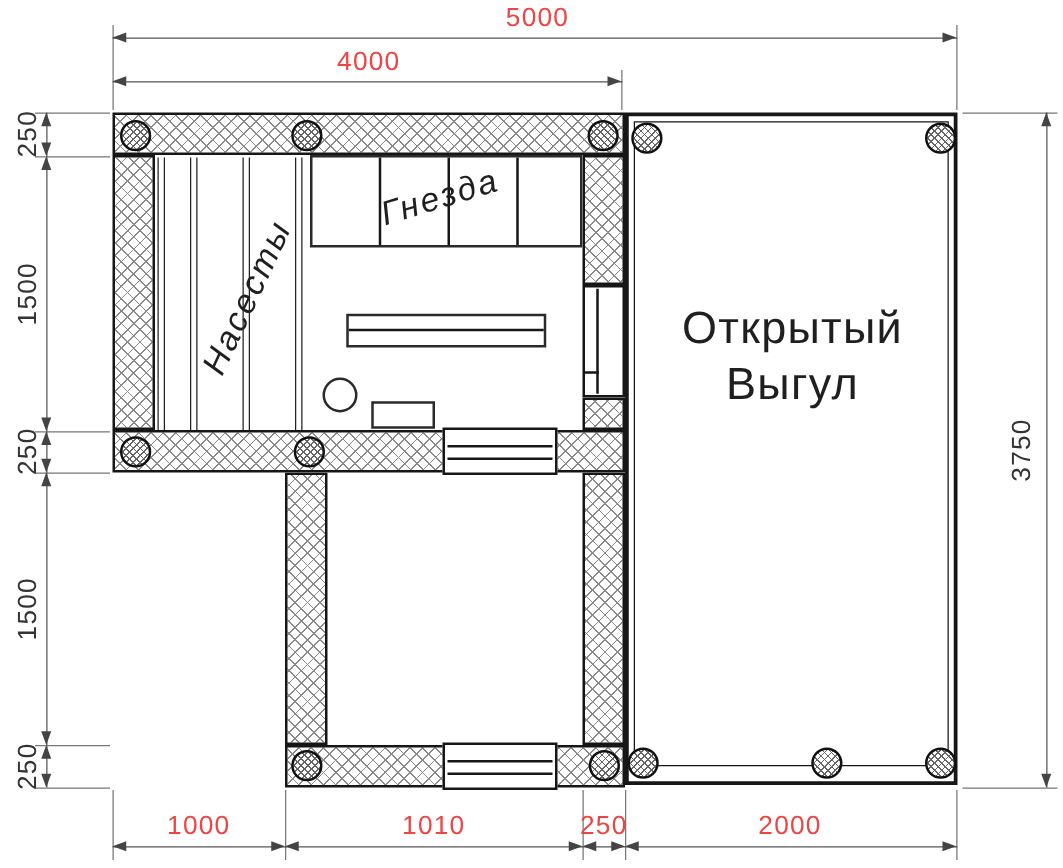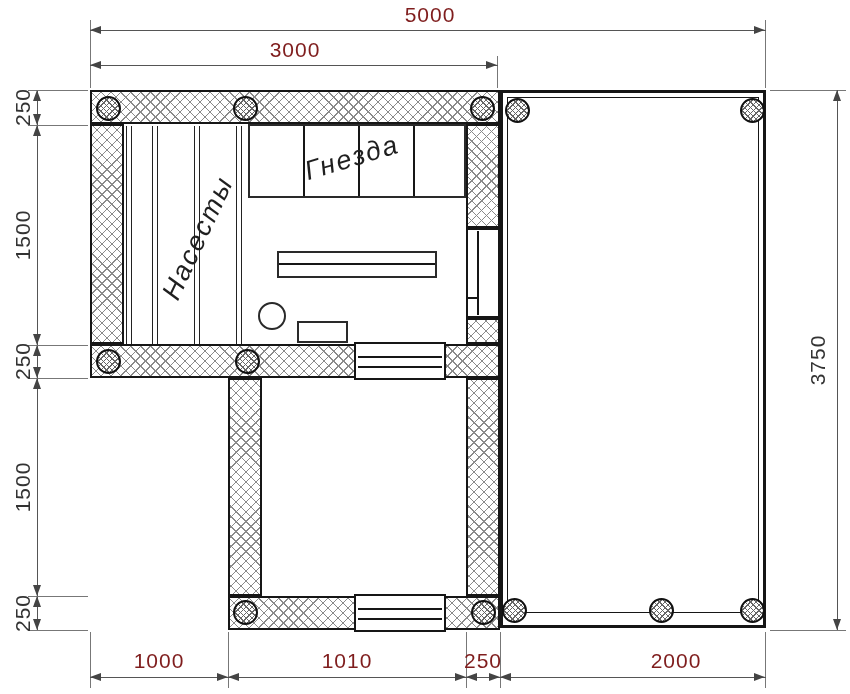--- a/index.html
+++ b/index.html
@@ -26,21 +26,21 @@
   .furn{position:absolute;box-sizing:border-box;border:2px solid #2a2a2a;background:#fff;}
   .perch{position:absolute;box-sizing:border-box;width:6px;border-left:1px solid #222;border-right:1px solid #222;}
   
   .dim{position:absolute;background:#555;}
   .ext{position:absolute;background:#777;}
   .arr{position:absolute;width:0;height:0;border-style:solid;}
   .arr-l{border-width:4px 11px 4px 0;border-color:transparent #444 transparent transparent;}
   .arr-r{border-width:4px 0 4px 11px;border-color:transparent transparent transparent #444;}
   .arr-u{border-width:0 4px 11px 4px;border-color:transparent transparent #444 transparent;}
   .arr-d{border-width:11px 4px 0 4px;border-color:#444 transparent transparent transparent;}
-  .dlabel{position:absolute;font-size:21px;color:#7f1d1d;transform:translate(-50%,-50%);white-space:nowrap;letter-spacing:1px;}
+  .dlabel{position:absolute;font-size:21px;color:#ef4444;transform:translate(-50%,-50%);white-space:nowrap;letter-spacing:1px;}
   .vdlabel{position:absolute;font-size:21px;color:#333;transform:translate(-50%,-50%) rotate(-90deg);white-space:nowrap;letter-spacing:1px;}
   
   .room-label{position:absolute;color:#1f1f1f;transform:translate(-50%,-50%);white-space:nowrap;}
   .lbl-perches{font-size:27px;font-style:italic;letter-spacing:2px;transform:translate(-50%,-50%) rotate(-65deg);}
   .lbl-nests{font-size:27px;font-style:italic;letter-spacing:2px;transform:translate(-50%,-50%) rotate(-17deg);}
   .lbl-big{font-size:36px;text-align:center;line-height:1.25;letter-spacing:1px;}
 </style>
 </head>
 <body>
 
@@ -96,33 +96,35 @@
 
   <div class="furn" style="left:277px;top:251px;width:160px;height:27px;"></div>
   <div class="blk" style="left:279px;top:263px;width:156px;height:2px;"></div>
 
   <div class="furn" style="left:258px;top:302px;width:28px;height:28px;border-radius:50%;"></div>
   <div class="furn" style="left:297px;top:321px;width:51px;height:22px;"></div>
 
   <div class="room-label lbl-perches" style="left:198px;top:238px;">Насесты</div>
   <div class="room-label lbl-nests" style="left:352px;top:158px;">Гнезда</div>
   <div class="room-label lbl-big" style="left:634px;top:284px;">
+    <div>Открытый</div>
+    <div>Выгул</div>
   </div>
 
   <div class="ext" style="left:90px;top:20px;width:1px;height:68px;"></div>
   <div class="ext" style="left:765px;top:20px;width:1px;height:68px;"></div>
   <div class="ext" style="left:497px;top:56px;width:1px;height:32px;"></div>
   <div class="dim" style="left:90px;top:30px;width:676px;height:1px;"></div>
   <div class="dim" style="left:90px;top:65px;width:408px;height:1px;"></div>
   <div class="arr arr-l" style="left:90px;top:26px;"></div>
   <div class="arr arr-r" style="left:754px;top:26px;"></div>
   <div class="arr arr-l" style="left:90px;top:61px;"></div>
   <div class="arr arr-r" style="left:486px;top:61px;"></div>
   <div class="dlabel" style="left:430px;top:15px;">5000</div>
-  <div class="dlabel" style="left:295px;top:50px;">3000</div>
+  <div class="dlabel" style="left:295px;top:50px;">4000</div>
 
   <div class="dim" style="left:37px;top:90px;width:1px;height:540px;"></div>
   <div class="ext" style="left:28px;top:90px;width:60px;height:1px;"></div>
   <div class="ext" style="left:28px;top:125px;width:60px;height:1px;"></div>
   <div class="ext" style="left:28px;top:345px;width:60px;height:1px;"></div>
   <div class="ext" style="left:28px;top:378px;width:60px;height:1px;"></div>
   <div class="ext" style="left:28px;top:596px;width:60px;height:1px;"></div>
   <div class="ext" style="left:28px;top:630px;width:60px;height:1px;"></div>
   <div class="arr arr-u" style="left:33px;top:90px;"></div>
   <div class="arr arr-d" style="left:33px;top:114px;"></div>
@@ -157,15 +159,15 @@
   <div class="arr arr-r" style="left:217px;top:673px;"></div>
   <div class="arr arr-l" style="left:228px;top:673px;"></div>
   <div class="arr arr-r" style="left:455px;top:673px;"></div>
   <div class="arr arr-l" style="left:466px;top:673px;"></div>
   <div class="arr arr-r" style="left:489px;top:673px;"></div>
   <div class="arr arr-l" style="left:500px;top:673px;"></div>
   <div class="arr arr-r" style="left:754px;top:673px;"></div>
   <div class="dlabel" style="left:159px;top:661px;">1000</div>
   <div class="dlabel" style="left:347px;top:661px;">1010</div>
   <div class="dlabel" style="left:483px;top:661px;">250</div>
-  <div class="dlabel" style="left:632px;top:661px;margin-left:44px;">2000</div>
+  <div class="dlabel" style="left:632px;top:661px;">2000</div>
 
 </div>
 
 </body></html>

